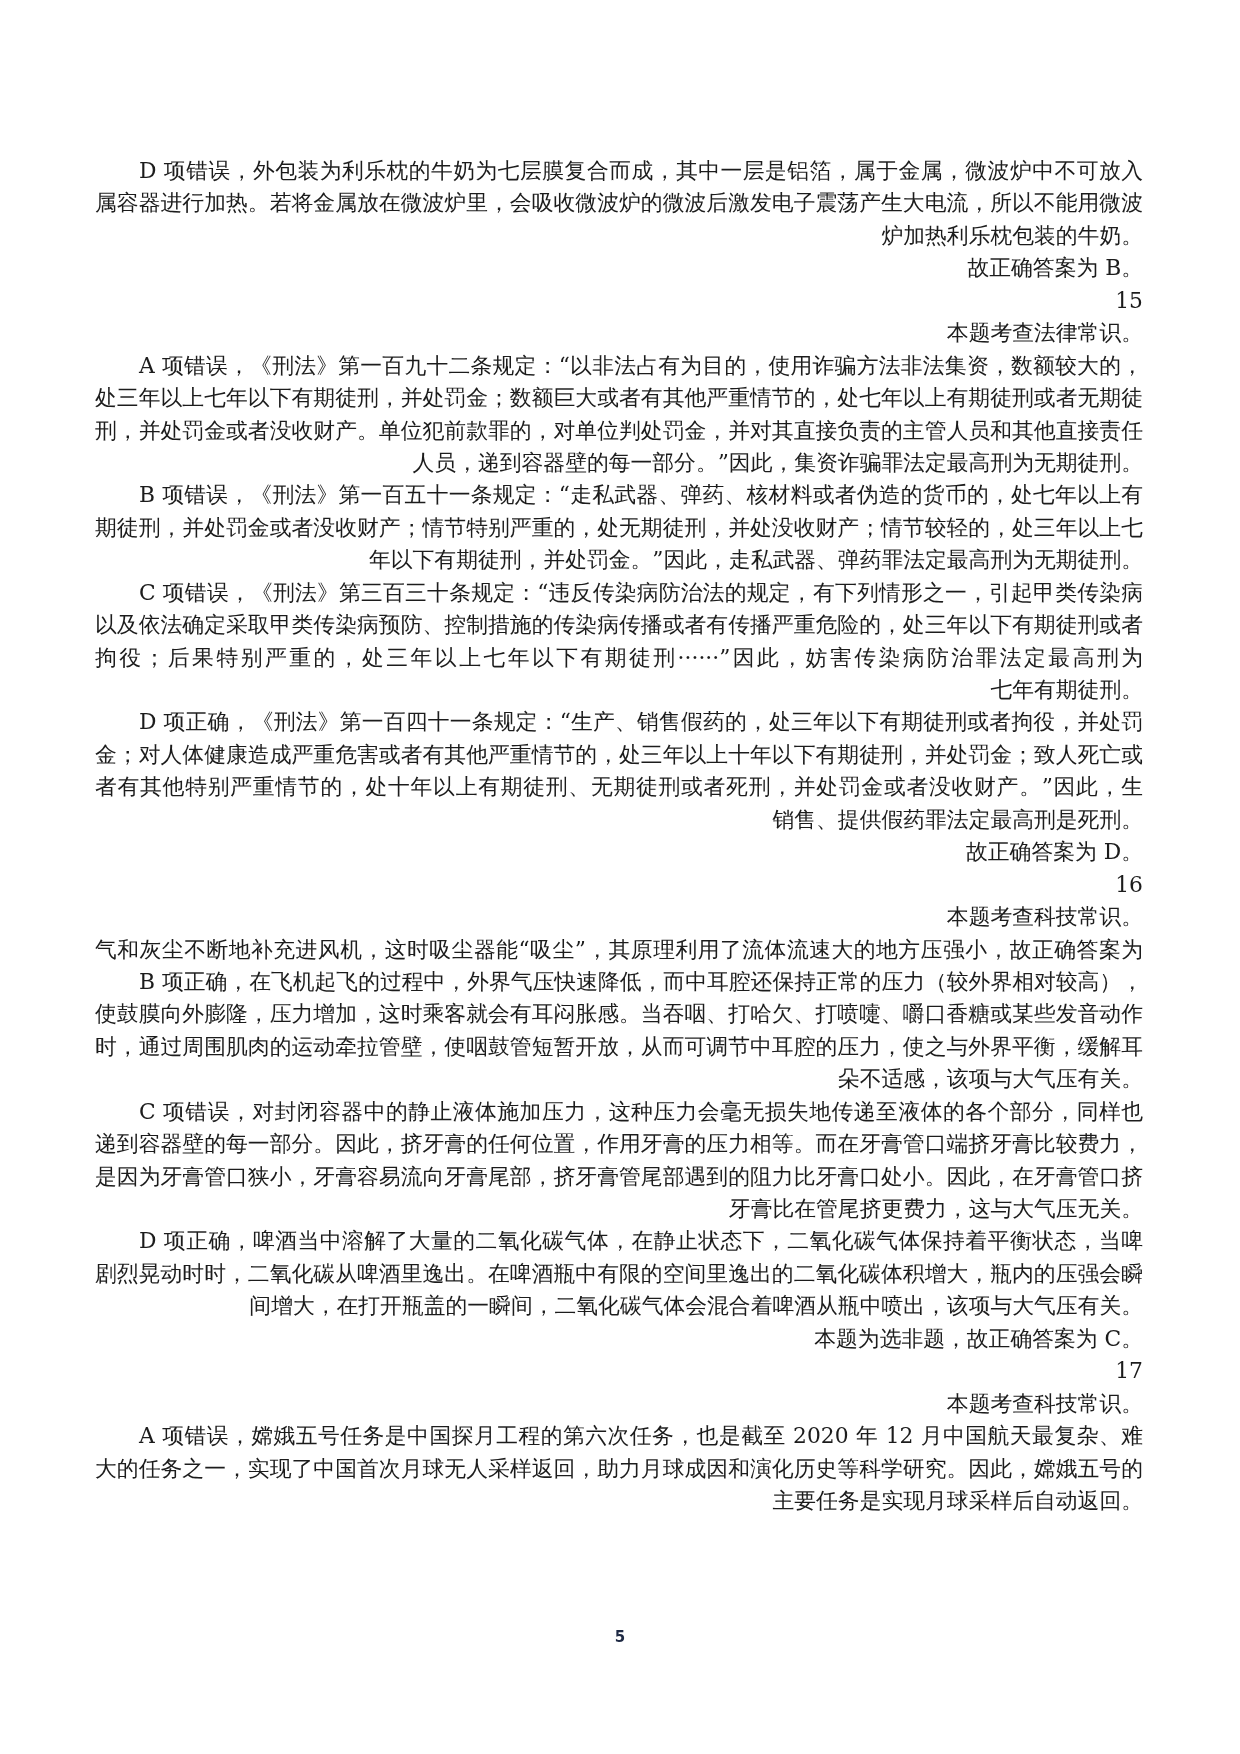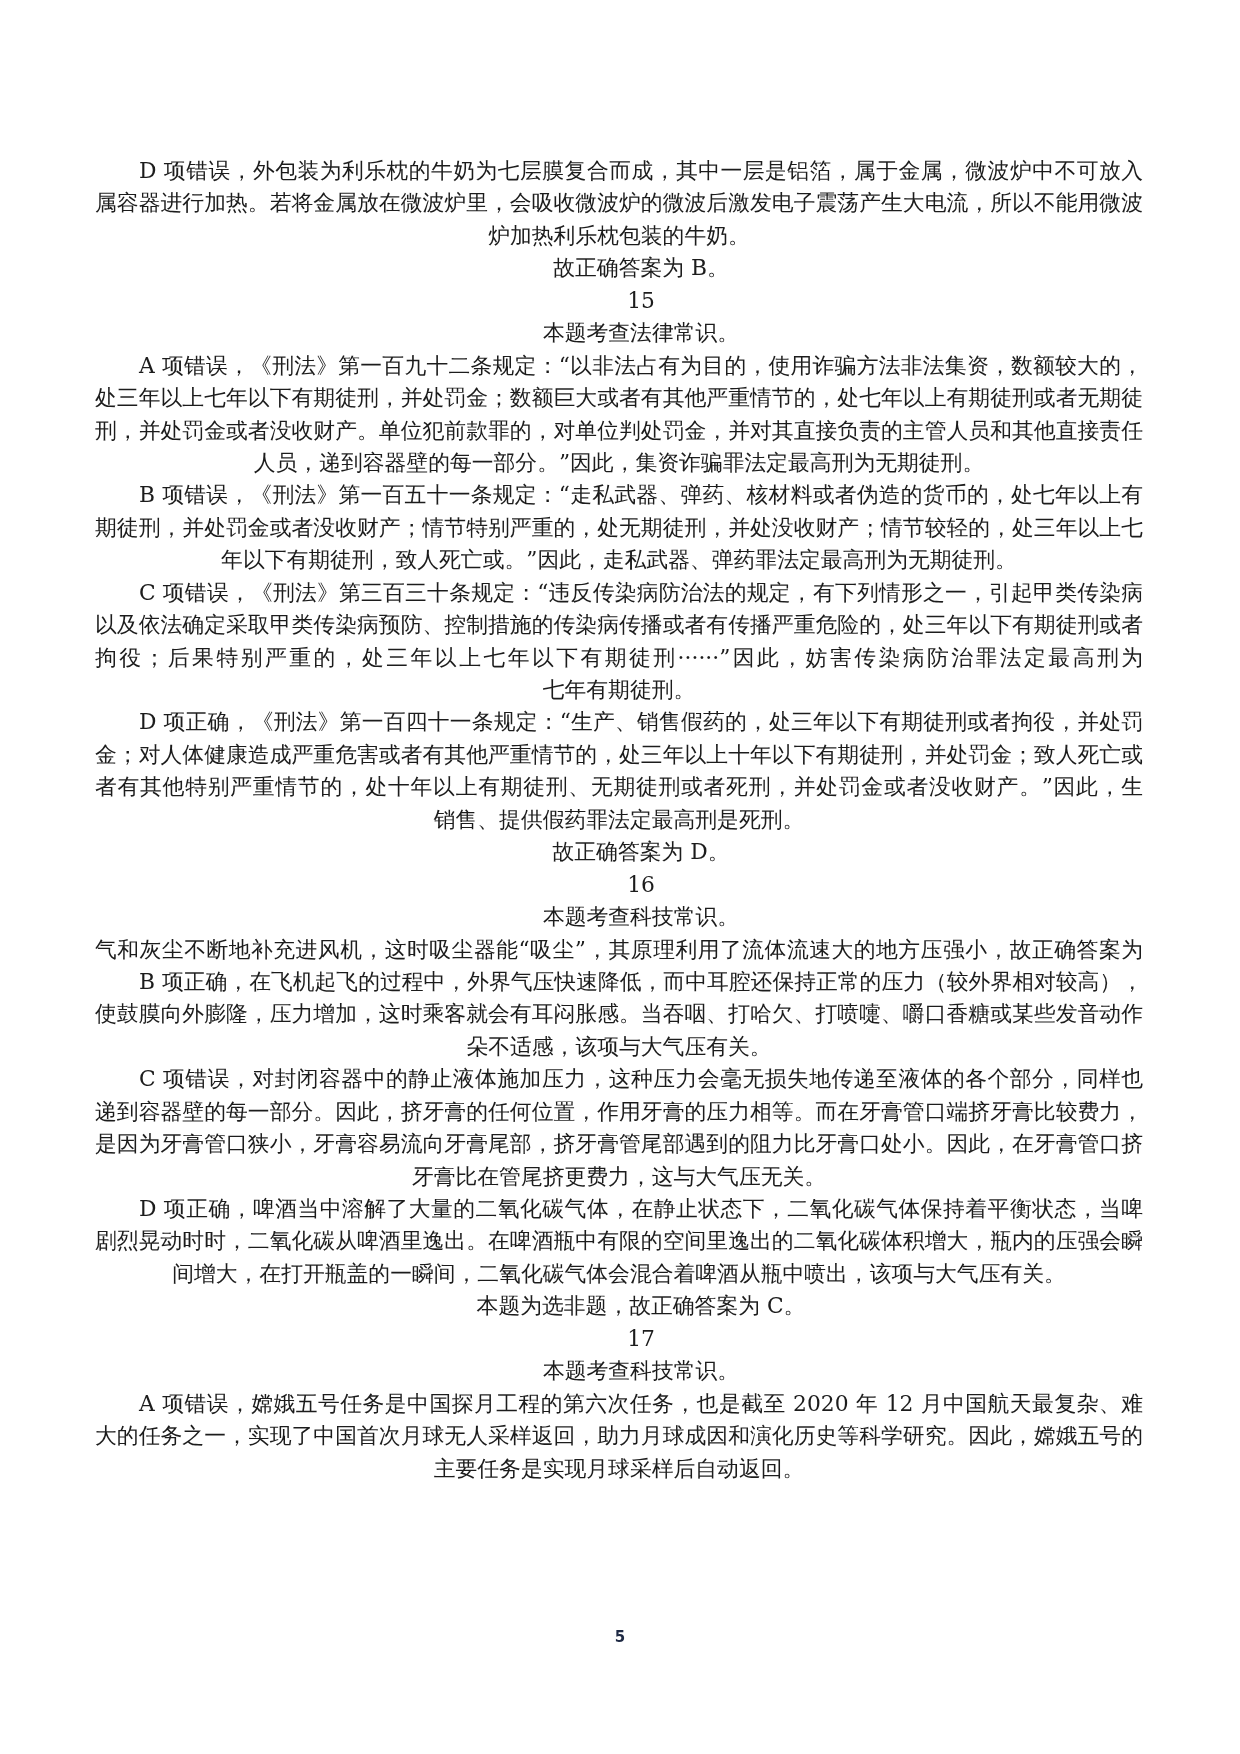--- a/index.html
+++ b/index.html
@@ -8,21 +8,21 @@
     position: absolute; left: 0; top: 0; width: 1240px; height: 1754px; background: #ffffff;
   }
   .text-block {
     position: absolute; left: 95px; top: 155px; width: 1048px;
     font-family: "DejaVu Serif", "Liberation Serif", serif;
     font-size: 21.8px; line-height: 32.45px; color: #1c1c1c;
   }
   .p { margin: 0; padding: 0; }
   .ln { display: block; height: 32.45px; white-space: nowrap; overflow: visible; }
   .j { text-align: justify; text-align-last: justify; white-space: normal; overflow: hidden; }
-  .e { text-align: center; }
+  .e { text-align: right; }
   .first { padding-left: 44px; }
   .page-number {
     position: absolute; left: 610px; top: 1628px; width: 20px; text-align: center;
     font-family: "DejaVu Sans", "Liberation Sans", sans-serif;
     font-size: 15px; font-weight: bold; color: #1f2a44;
   }
 </style>
 </head>
 <body>
 
@@ -45,21 +45,21 @@
     </div>
     <div class="p">
       <span class="ln j first">A 项错误，《刑法》第一百九十二条规定：“以非法占有为目的，使用诈骗方法非法集资，数额较大的，</span>
       <span class="ln j">处三年以上七年以下有期徒刑，并处罚金；数额巨大或者有其他严重情节的，处七年以上有期徒刑或者无期徒</span>
       <span class="ln j">刑，并处罚金或者没收财产。单位犯前款罪的，对单位判处罚金，并对其直接负责的主管人员和其他直接责任</span>
       <span class="ln e">人员，递到容器壁的每一部分。”因此，集资诈骗罪法定最高刑为无期徒刑。</span>
     </div>
     <div class="p">
       <span class="ln j first">B 项错误，《刑法》第一百五十一条规定：“走私武器、弹药、核材料或者伪造的货币的，处七年以上有</span>
       <span class="ln j">期徒刑，并处罚金或者没收财产；情节特别严重的，处无期徒刑，并处没收财产；情节较轻的，处三年以上七</span>
-      <span class="ln e">年以下有期徒刑，致人死亡或。”因此，走私武器、弹药罪法定最高刑为无期徒刑。</span>
+      <span class="ln e">年以下有期徒刑，并处罚金。”因此，走私武器、弹药罪法定最高刑为无期徒刑。</span>
     </div>
     <div class="p">
       <span class="ln j first">C 项错误，《刑法》第三百三十条规定：“违反传染病防治法的规定，有下列情形之一，引起甲类传染病</span>
       <span class="ln j">以及依法确定采取甲类传染病预防、控制措施的传染病传播或者有传播严重危险的，处三年以下有期徒刑或者</span>
       <span class="ln j">拘役；后果特别严重的，处三年以上七年以下有期徒刑······”因此，妨害传染病防治罪法定最高刑为</span>
       <span class="ln e">七年有期徒刑。</span>
     </div>
     <div class="p">
       <span class="ln j first">D 项正确，《刑法》第一百四十一条规定：“生产、销售假药的，处三年以下有期徒刑或者拘役，并处罚</span>
       <span class="ln j">金；对人体健康造成严重危害或者有其他严重情节的，处三年以上十年以下有期徒刑，并处罚金；致人死亡或</span>
@@ -74,20 +74,21 @@
     </div>
     <div class="p">
       <span class="ln e first">本题考查科技常识。</span>
     </div>
     <div class="p">
       <span class="ln j">气和灰尘不断地补充进风机，这时吸尘器能“吸尘”，其原理利用了流体流速大的地方压强小，故正确答案为</span>
     </div>
     <div class="p">
       <span class="ln j first">B 项正确，在飞机起飞的过程中，外界气压快速降低，而中耳腔还保持正常的压力（较外界相对较高），</span>
       <span class="ln j">使鼓膜向外膨隆，压力增加，这时乘客就会有耳闷胀感。当吞咽、打哈欠、打喷嚏、嚼口香糖或某些发音动作</span>
+      <span class="ln j">时，通过周围肌肉的运动牵拉管壁，使咽鼓管短暂开放，从而可调节中耳腔的压力，使之与外界平衡，缓解耳</span>
       <span class="ln e">朵不适感，该项与大气压有关。</span>
     </div>
     <div class="p">
       <span class="ln j first">C 项错误，对封闭容器中的静止液体施加压力，这种压力会毫无损失地传递至液体的各个部分，同样也传</span>
       <span class="ln j">递到容器壁的每一部分。因此，挤牙膏的任何位置，作用牙膏的压力相等。而在牙膏管口端挤牙膏比较费力，</span>
       <span class="ln j">是因为牙膏管口狭小，牙膏容易流向牙膏尾部，挤牙膏管尾部遇到的阻力比牙膏口处小。因此，在牙膏管口挤</span>
       <span class="ln e">牙膏比在管尾挤更费力，这与大气压无关。</span>
     </div>
     <div class="p">
       <span class="ln j first">D 项正确，啤酒当中溶解了大量的二氧化碳气体，在静止状态下，二氧化碳气体保持着平衡状态，当啤酒</span>

